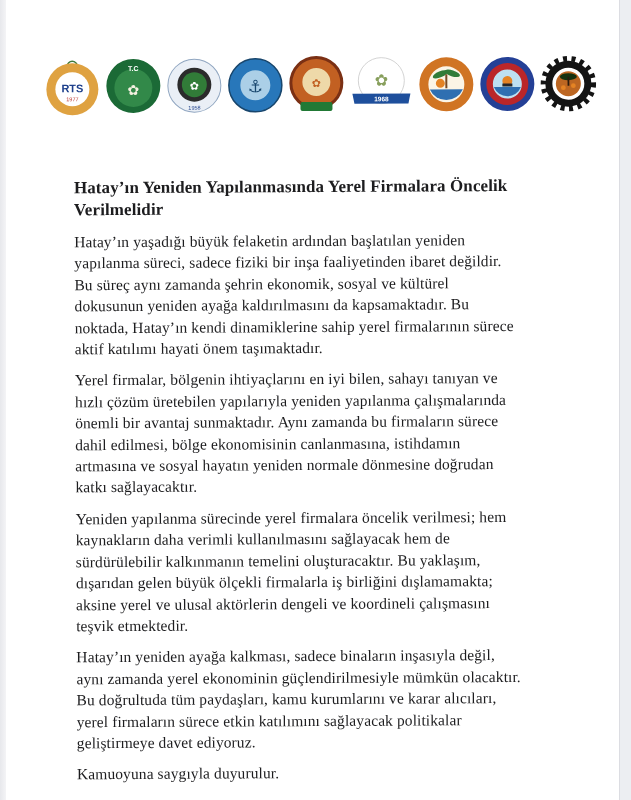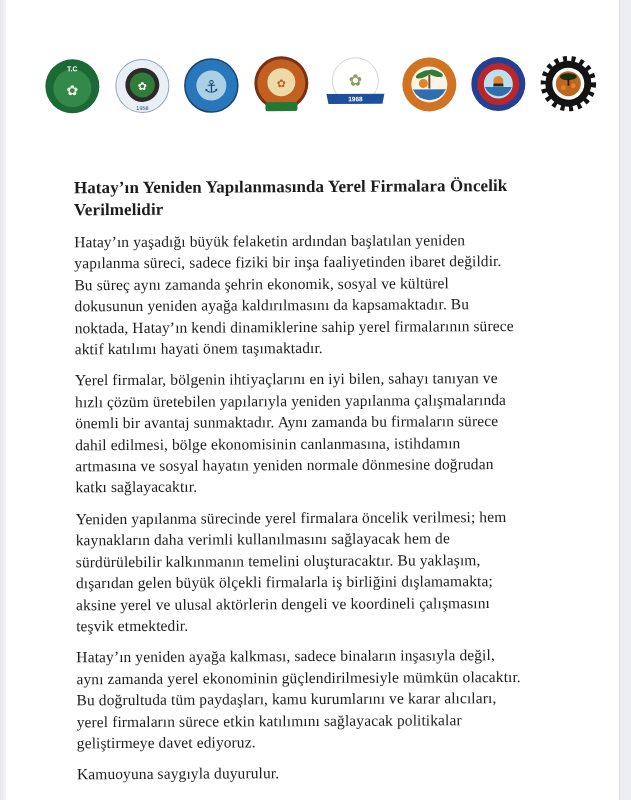--- a/index.html
+++ b/index.html
@@ -47,20 +47,29 @@
 </head>
 <body>
 
 <div class="edge-left"></div>
 <div class="edge-right"></div>
 
 <div class="sheet">
 
   <ul class="logo-row">
 
+    <li style="--c1: #E2A23C; --c2: #FFFFFF; --c3: #1B3F8F; --c4: #C03028;">
+      <svg width="56" height="60" viewBox="0 0 56 60">
+        <circle cx="28" cy="10" r="5" fill="#fdfdfd" stroke="#3E7C3A" stroke-width="1.5"></circle>
+        <circle cx="28" cy="33" r="26" fill="var(--c1)"></circle>
+        <circle cx="28" cy="33" r="17" fill="var(--c2)"></circle>
+        <text x="28" y="36" text-anchor="middle" font-size="11" font-weight="bold" fill="var(--c3)">RTS</text>
+        <text x="28" y="45" text-anchor="middle" font-size="5.5" fill="var(--c4)">1977</text>
+      </svg>
+    </li>
 
     <li style="--c1: #186B34; --c2: #2F8A47; --c3: #FFFFFF;">
       <svg width="56" height="56" viewBox="0 0 56 56">
         <circle cx="28" cy="28" r="27" fill="var(--c1)"></circle>
         <circle cx="28" cy="30" r="19" fill="var(--c2)"></circle>
         <text x="28" y="13" text-anchor="middle" font-size="7" font-weight="bold" fill="var(--c3)">T.C</text>
         <text x="28" y="37" text-anchor="middle" font-size="14" fill="#F3F0DF">✿</text>
       </svg>
     </li>
 

